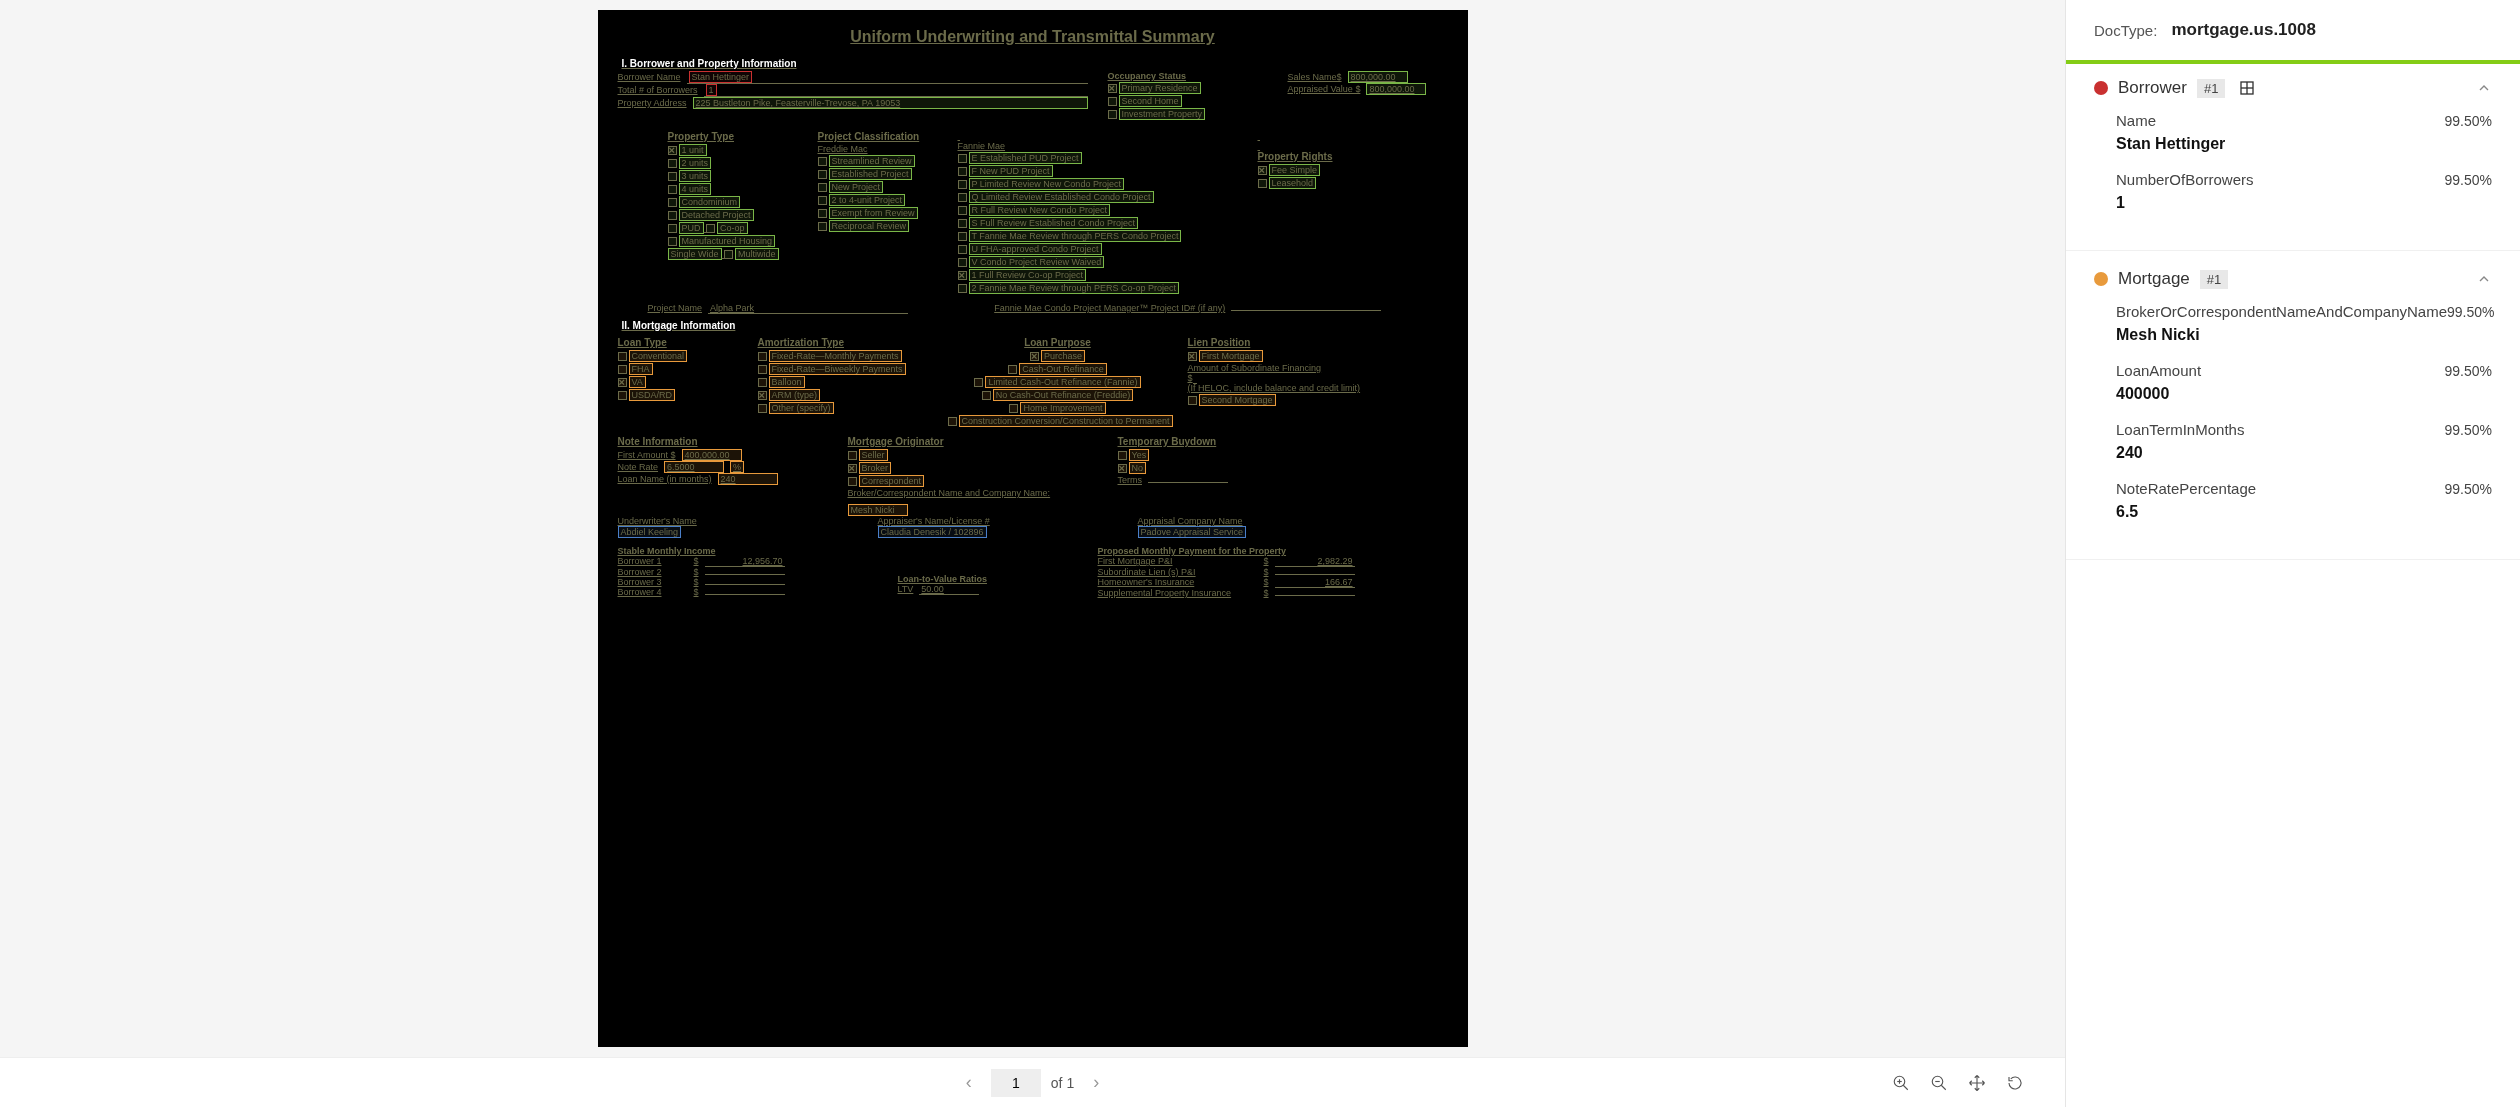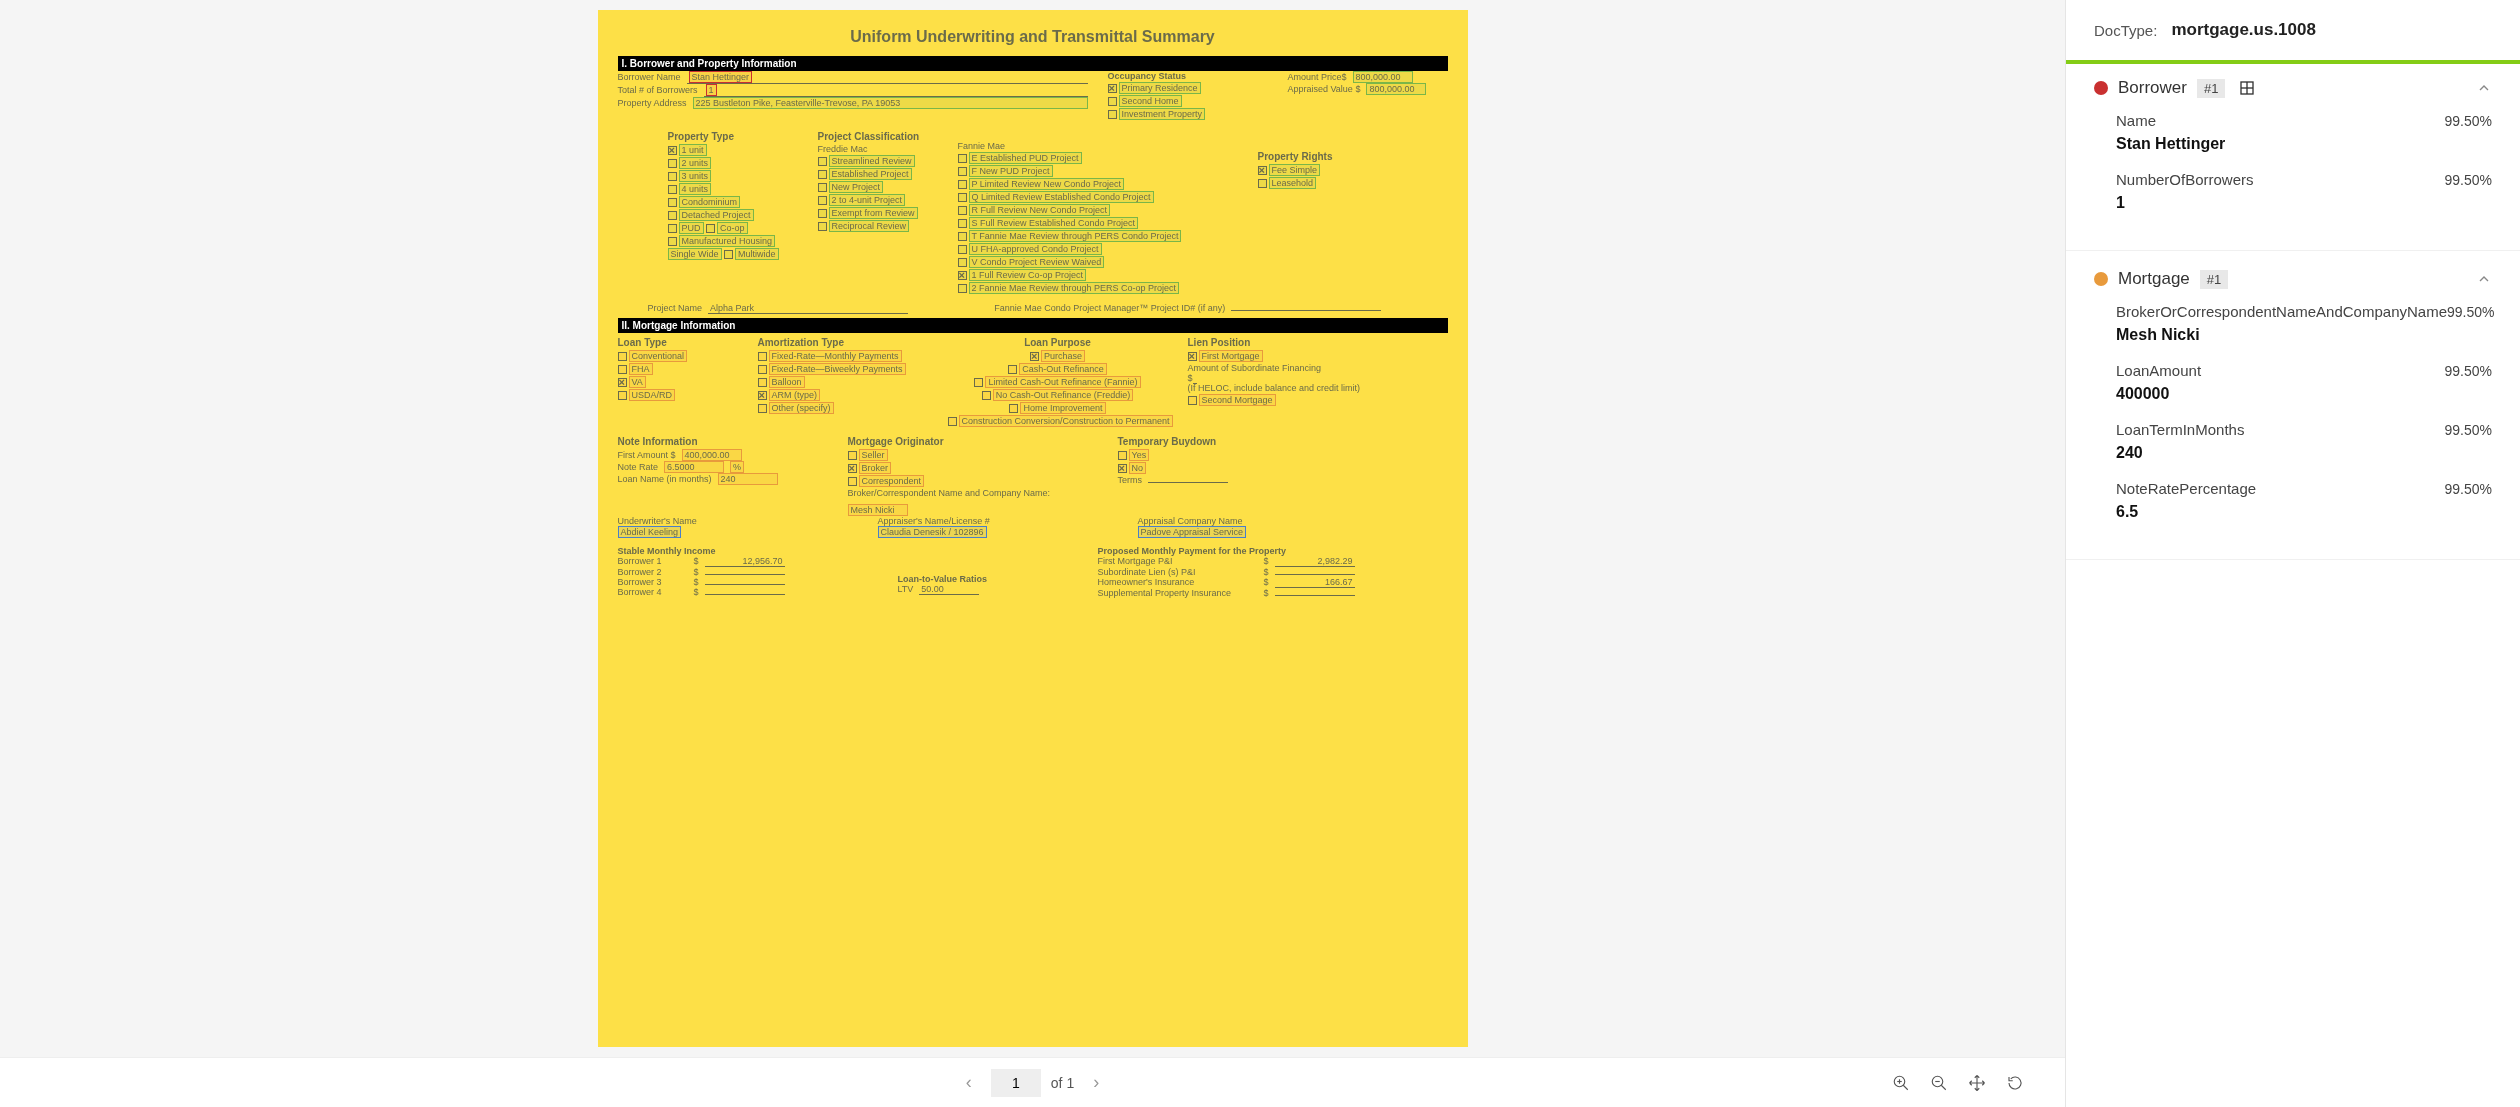--- a/index.html
+++ b/index.html
@@ -1,19 +1,19 @@
 <!DOCTYPE html>
 <html><head>
 <meta charset="utf-8">
 <style>
 * { margin: 0; padding: 0; box-sizing: border-box; }
 body { font-family: Arial, sans-serif; font-size: 11px; background: #f5f5f5; display: flex; height: 100vh; overflow: hidden; }
 .doc-viewer { flex: 1; display: flex; flex-direction: column; background: #f5f5f5; }
 .doc-page { flex: 1; overflow: auto; display: flex; justify-content: center; padding: 10px 40px; }
-.page { background: #fde047; width: 870px; padding: 18px 20px; font-size: 9px; color: #6b6b4a; }
+.page { background: #000000; width: 870px; padding: 18px 20px; font-size: 9px; color: #6b6b4a; text-decoration: underline; }
 .doc-title { text-align: center; font-size: 16px; font-weight: bold; margin-bottom: 10px; color: #6b6b4a; }
 .section-header { background: black; color: white; font-weight: bold; padding: 2px 4px; font-size: 10px; margin-top: 4px; }
 .field-row { display: flex; gap: 6px; align-items: baseline; }
 .field-label { white-space: nowrap; }
 .field-value { border-bottom: 1px solid #6b6b4a; min-width: 60px; padding: 0 2px; }
 .hl-red { border: 1.5px solid #c93030; background: rgba(201,48,48,0.08); display: inline-block; padding: 0 2px; color: #6b6b4a; }
 .hl-green { border: 1.5px solid #7ab648; background: rgba(122,182,72,0.12); display: inline-block; padding: 0 2px; color: #6b6b4a; }
 .hl-orange { border: 1.5px solid #e89a3c; background: rgba(232,154,60,0.12); display: inline-block; padding: 0 2px; color: #6b6b4a; }
 .hl-blue { border: 1.5px solid #4a7fc9; background: rgba(74,127,201,0.10); display: inline-block; padding: 0 2px; color: #6b6b4a; }
 .cb { display: inline-block; width: 9px; height: 9px; border: 1px solid #6b6b4a; vertical-align: middle; margin-right: 2px; position: relative; }
@@ -75,21 +75,21 @@
           </div>
         </div>
         <div style="width:160px;">
           <div style="font-weight:bold;">Occupancy Status</div>
           <div class="cb-item"><span class="cb checked hl-green"></span><span class="hl-green">Primary Residence</span></div>
           <div class="cb-item"><span class="cb hl-green"></span><span class="hl-green">Second Home</span></div>
           <div class="cb-item"><span class="cb hl-green"></span><span class="hl-green">Investment Property</span></div>
         </div>
         <div style="width:160px;">
           <div class="field-row">
-              <span>Amount Price$</span>
+              <span>Sales Name$</span>
               <span class="field-value hl-green">800,000.00</span>
             </div>
           <div class="field-row">
               <span>Appraised Value $</span>
               <span class="field-value hl-green">800,000.00</span>
             </div>
         </div>
       </div>
 
       <div class="col-group" style="margin-top:10px;">

